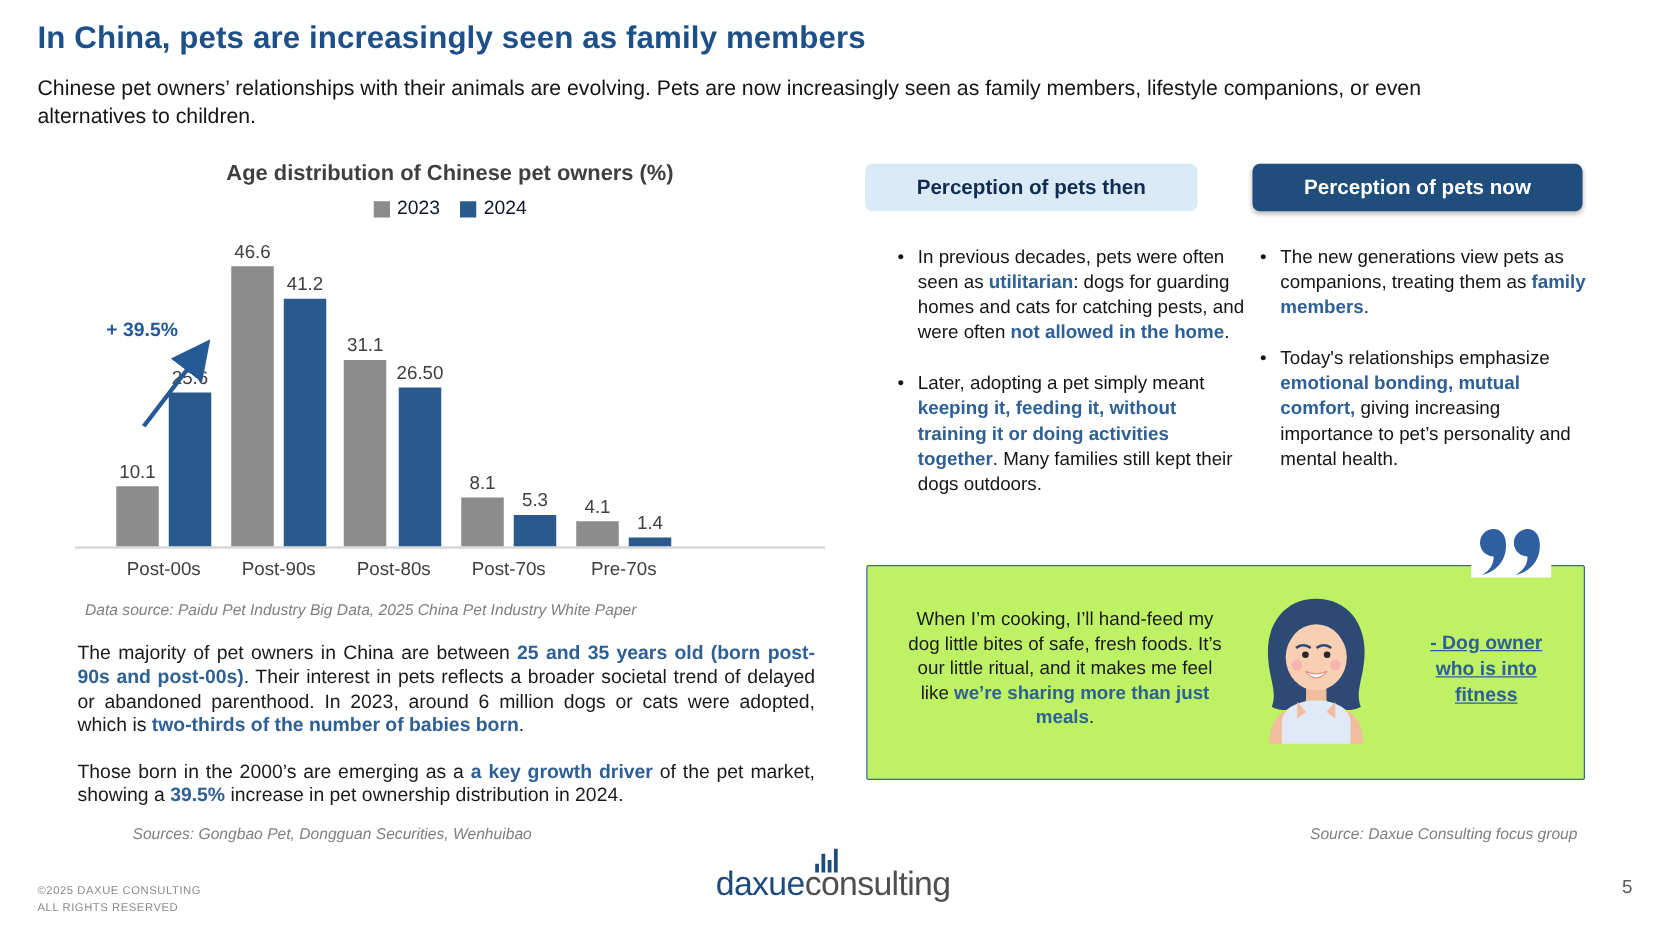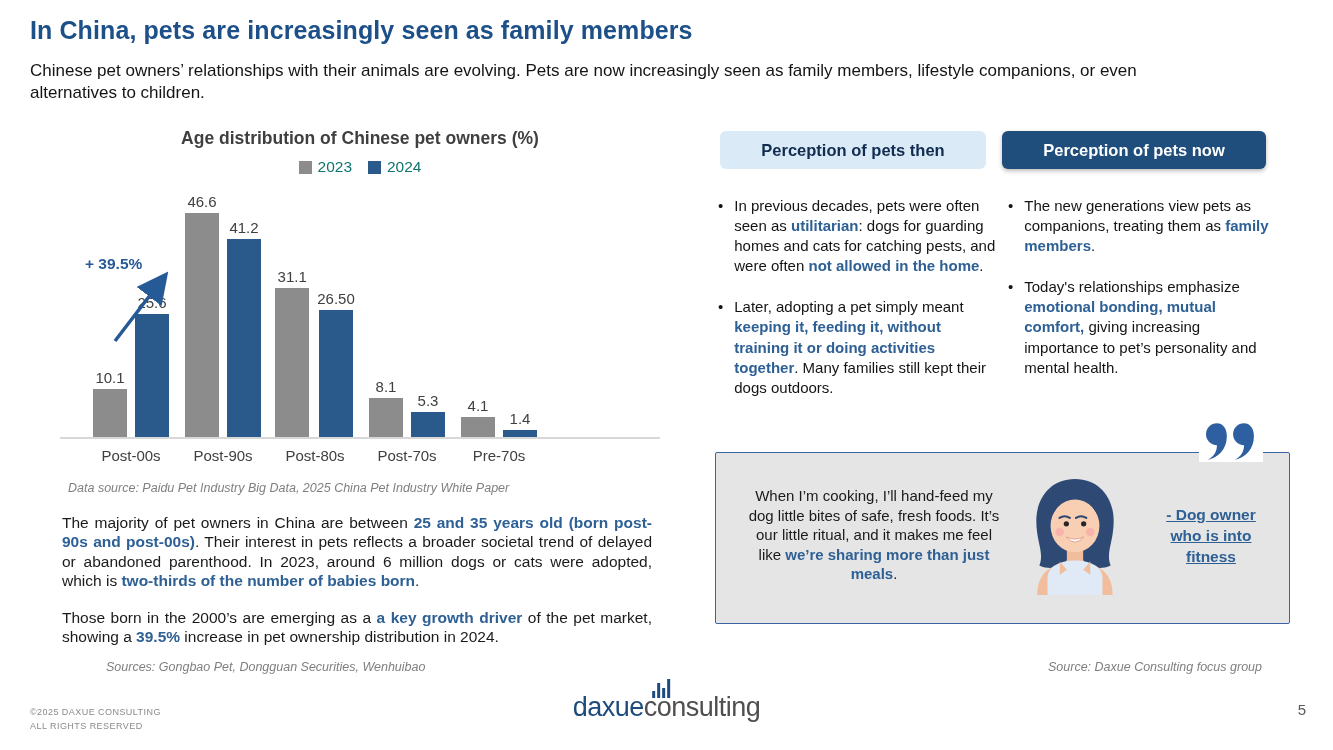--- a/index.html
+++ b/index.html
@@ -8,21 +8,21 @@
   .slide { position:relative; width:1333px; height:750px; background:#fff; }
 
   
   .title { position:absolute; left:30px; top:16px; font-size:25px; font-weight:bold; color:#1d5089; letter-spacing:0.1px; }
   .subtitle { position:absolute; left:30px; top:60px; width:1165px; font-size:17px; color:#141414; line-height:1.28; }
 
   
   .chart-wrap { position:absolute; left:60px; top:128px; width:600px; }
   .chart-title { text-align:center; font-size:17.5px; font-weight:bold; color:#3f3f3f; }
   .legend { display:flex; justify-content:center; gap:16px; margin-top:9px; }
-  .legend-item { display:flex; align-items:center; gap:6px; font-size:15.5px; color:#0f766e; }
+  .legend-item { display:flex; align-items:center; gap:6px; font-size:15.5px; color:#0f172a; }
   .swatch { width:13px; height:13px; display:inline-block; }
   .plot { position:relative; margin-top:13px; height:250px; width:600px;
           display:flex; justify-content:space-between; align-items:flex-end;
           padding:0 118px 0 28px; border-bottom:2px solid #d8d8d8; }
   .bar-group { width:86px; display:flex; justify-content:center; align-items:flex-end; gap:8px; }
   .bar-cell { display:flex; flex-direction:column; align-items:center; }
   .bar-label { font-size:15px; color:#404040; margin-bottom:3px; white-space:nowrap; }
   .bar { width:34px; }
   .cats { display:flex; justify-content:space-between; padding:0 118px 0 28px; margin-top:8px; }
   .cat-label { width:86px; text-align:center; font-size:15px; color:#404040; }
@@ -30,30 +30,30 @@
   .datasource { margin-top:17px; padding-left:8px; font-size:12.5px; font-style:italic; color:#7f7f7f; }
 
   
   .body-text { position:absolute; left:62px; top:513px; width:590px; font-size:15.5px; line-height:1.25; color:#1a1a1a; text-align:justify; }
   .para2 { margin-top:17px; }
   .hl { color:#2e6095; font-weight:bold; }
   .sources-left { position:absolute; left:62px; top:660px; font-size:12.5px; font-style:italic; color:#7f7f7f;margin-left:44px; }
 
   
   .pill { position:absolute; top:131px; height:38px; border-radius:6px; display:flex; align-items:center; justify-content:center; font-size:16.5px; font-weight:bold; }
-  .pill-then { left:720px; width:266px; background:#daeaf7; color:#112c4f; }
+  .pill-then { left:692px; width:266px; background:#daeaf7; color:#112c4f; }
   .pill-now  { left:1002px; width:264px; background:#1f4d7c; color:#ffffff; box-shadow:0 2px 4px rgba(0,0,0,0.28); }
   .bullets { position:absolute; top:196px; font-size:15px; line-height:1.34; color:#141414; }
   .bullets-then { left:718px; width:280px; }
   .bullets-now  { left:1008px; width:264px; }
   .bullet { display:flex; gap:11px; margin-bottom:21px; }
   .dot { flex:0 0 auto; }
 
   
-  .quote-box { position:absolute; left:715px; top:452px; width:575px; height:172px; border:1.5px solid #3c63a8; border-radius:2px; background:#e5e5e5; }
+  .quote-box { position:absolute; left:693px; top:452px; width:575px; height:172px; border:1.5px solid #3c63a8; border-radius:2px; background:#bef264; }
   .quote-mark { position:absolute; top:-31px; right:26px; background:#ffffff; padding:0 7px; line-height:0; }
   .quote-text { position:absolute; left:30px; top:33px; width:256px; text-align:center; font-size:15px; line-height:1.3; color:#1a1a1a; }
   .avatar { position:absolute; left:303px; top:6px; width:112px; height:150px; }
   .attribution { position:absolute; left:428px; top:52px; width:134px; text-align:center; font-size:15.5px; font-weight:bold; color:#2e6095; line-height:1.35;text-decoration:underline; }
   .source-right { position:absolute; right:71px; top:660px; font-size:12.5px; font-style:italic; color:#7f7f7f; }
 
   
   .copyright { position:absolute; left:30px; top:706px; font-size:9px; color:#8a8a8a; letter-spacing:0.45px; line-height:1.5; }
   .logo { position:absolute; left:50%; transform:translateX(-50%); top:692px; font-size:27px; font-weight:normal; letter-spacing:-0.5px; white-space:nowrap; }
   .logo-daxue { color:#1d4c7c; }

